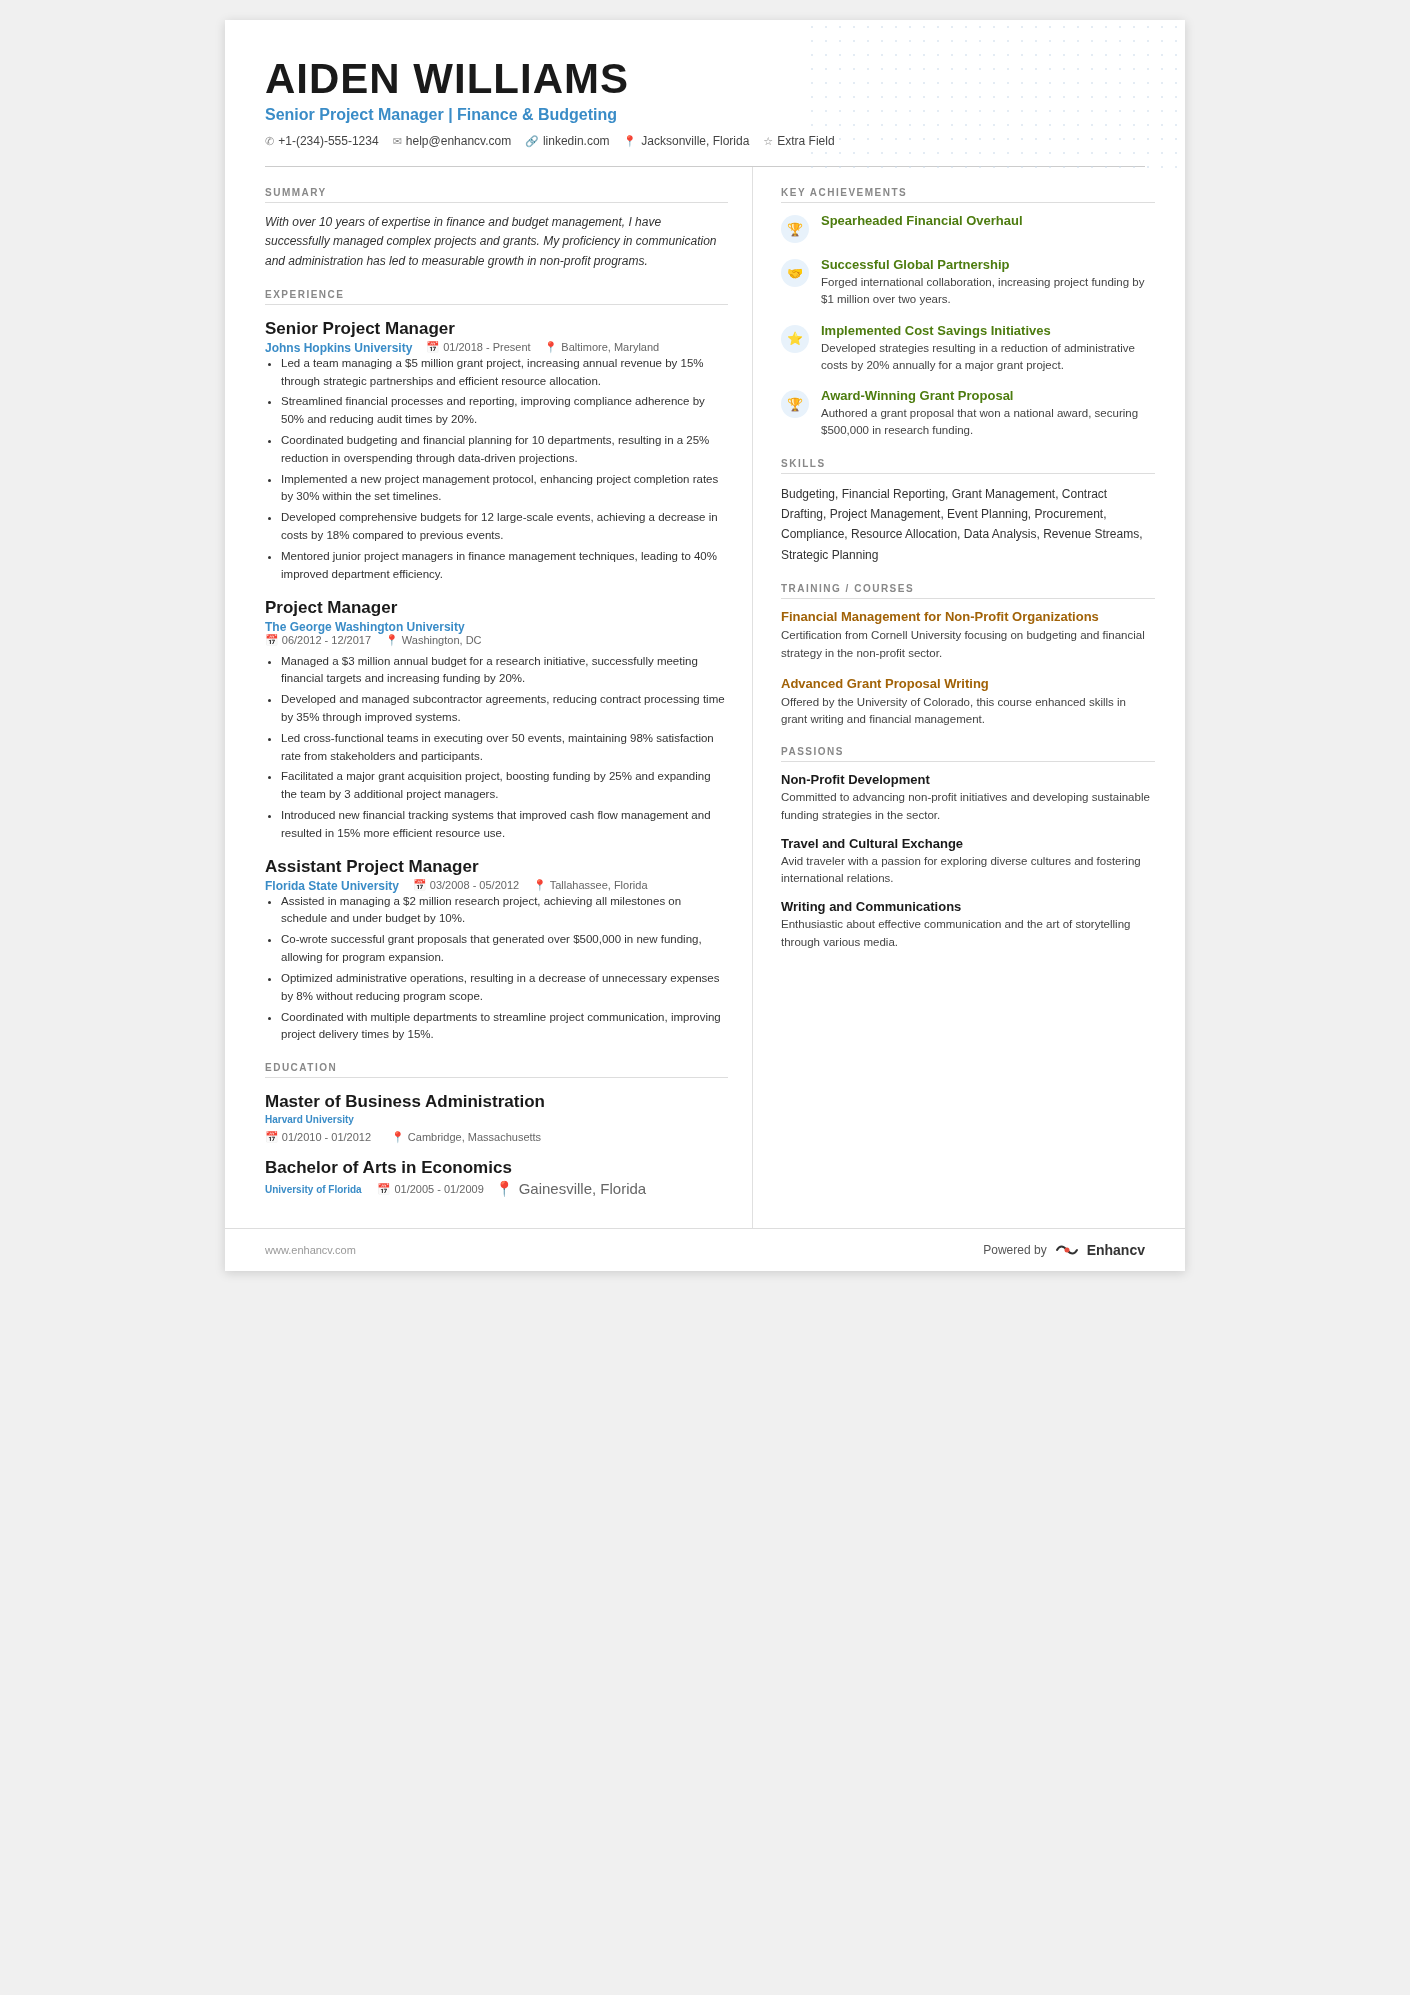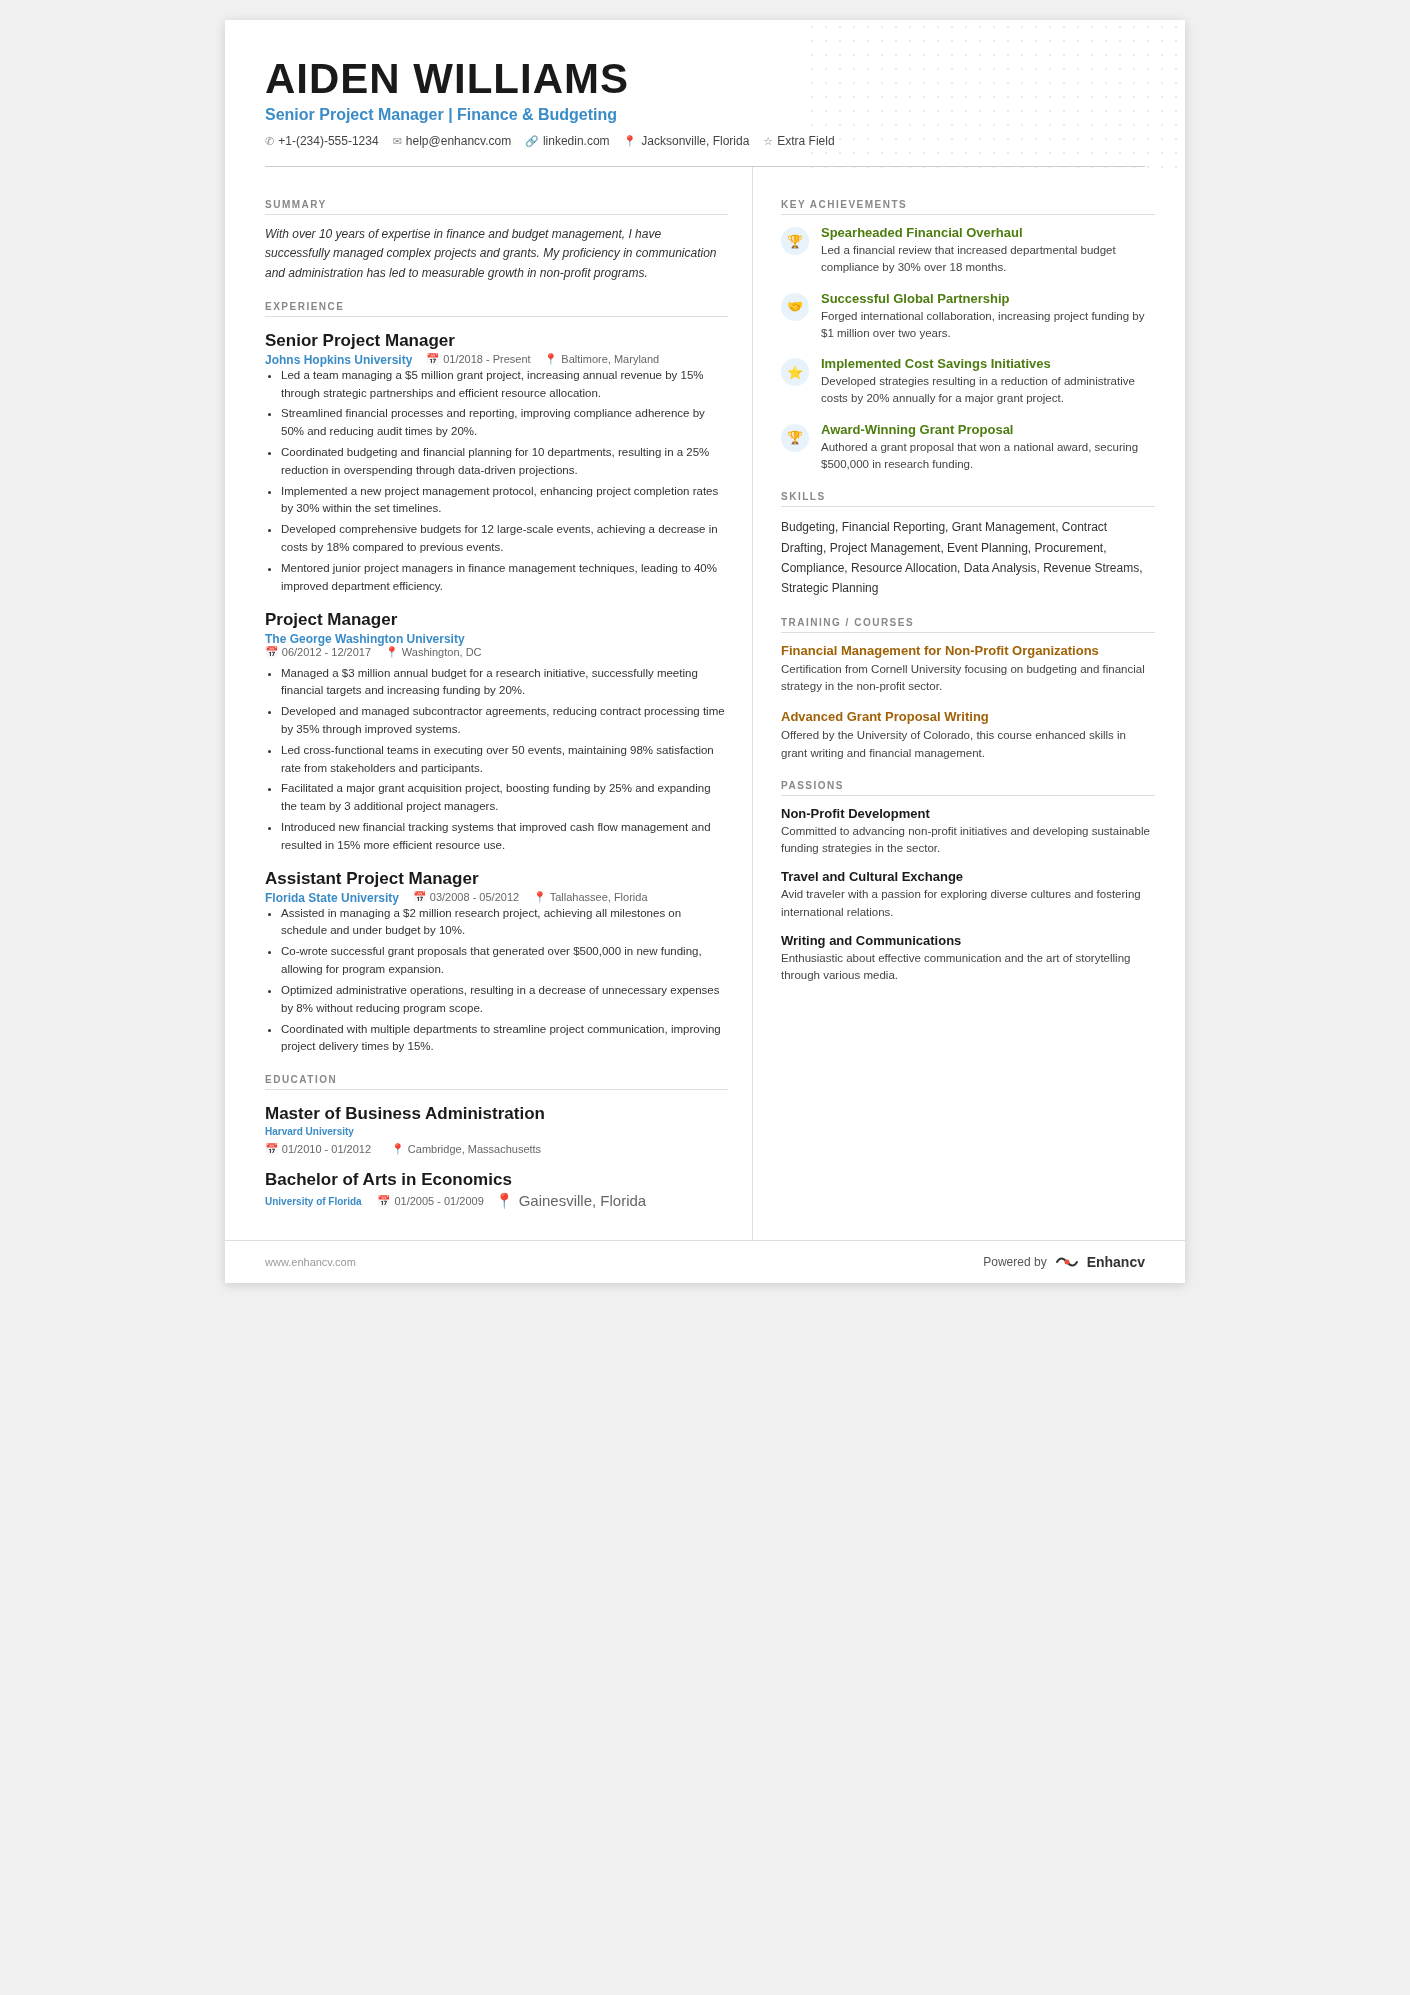--- a/index.html
+++ b/index.html
@@ -88,21 +88,21 @@
       font-weight: 700;
       letter-spacing: 1.5px;
       text-transform: uppercase;
       color: #888;
       margin-bottom: 10px;
       margin-top: 18px;
       padding-bottom: 4px;
       border-bottom: 1px solid #ddd;
     }
     .section-title:first-child {
-      margin-top: 12px;
+      margin-top: 0;
     }
     .summary-text {
       font-size: 12px;
       color: #333;
       line-height: 1.6;
       font-style: italic;
     }
     
     .job-title {
       font-size: 17px;
@@ -389,21 +389,20 @@
     </div>
 
     <div class="right-col">
 
       <div class="section-title">KEY ACHIEVEMENTS</div>
 
       <div class="achievement-item">
         <div class="achievement-icon-wrap" style="color:#3a8cc7;">🏆</div>
         <div class="achievement-content">
           <div class="achievement-title">Spearheaded Financial Overhaul</div>
-          <div class="achievement-desc">Led a financial review that increased departmental budget compliance by 30% over 18 months.</div>
         </div>
       </div>
 
       <div class="achievement-item">
         <div class="achievement-icon-wrap" style="color:#3a8cc7;">🤝</div>
         <div class="achievement-content">
           <div class="achievement-title">Successful Global Partnership</div>
           <div class="achievement-desc">Forged international collaboration, increasing project funding by $1 million over two years.</div>
         </div>
       </div>

